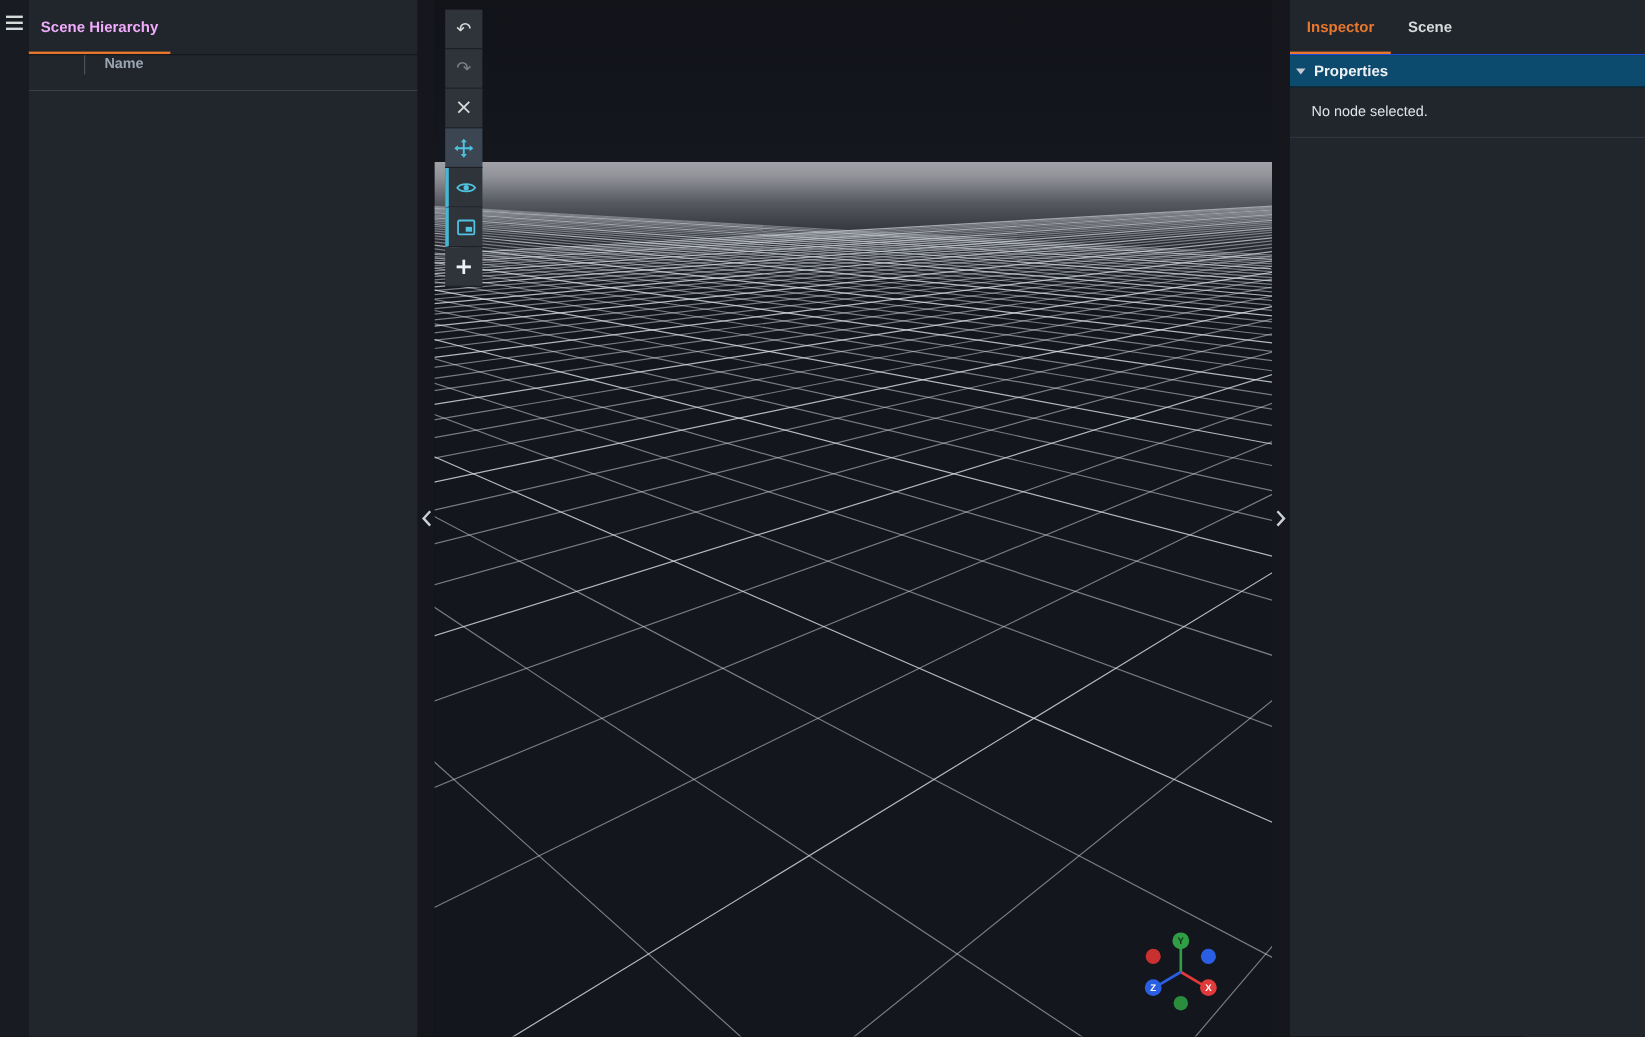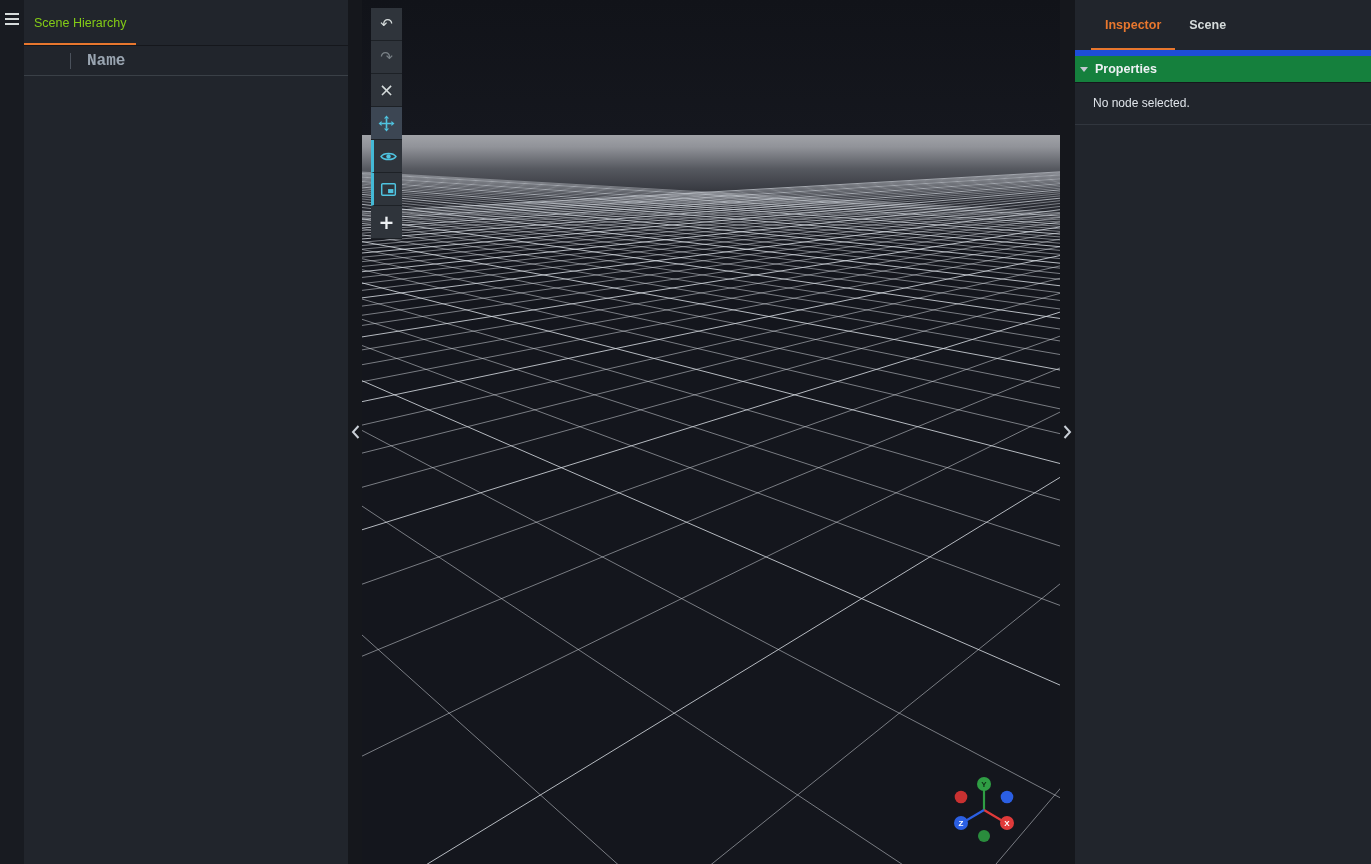--- a/index.html
+++ b/index.html
@@ -9,25 +9,25 @@
 
   
   .global-strip{width:24px;flex:none;background:#181b21;padding-top:9px;}
   .hamburger{width:24px;height:20px;display:flex;flex-direction:column;align-items:center;
     justify-content:center;gap:3px;cursor:pointer;}
   .hamburger span{display:block;width:14px;height:2px;background:#d5dbdb;}
 
   
   .left-panel{width:324px;flex:none;background:#21252c;display:flex;flex-direction:column;}
   .lp-tabs{height:46px;display:flex;border-bottom:1px solid #15171c;flex:none;}
-  .lp-tab{padding:0 10px;display:flex;align-items:center;font-size:12.5px;font-weight:normal;
-    color:#84cc16;position:relative;cursor:pointer;}
+  .lp-tab{padding:0 10px;display:flex;align-items:center;font-size:12.5px;font-weight:bold;
+    color:#f0abfc;position:relative;cursor:pointer;}
   .lp-tab::after{content:"";position:absolute;left:0;right:0;bottom:0;height:2px;background:#e8772e;}
-  .lp-header{height:30px;flex:none;display:flex;align-items:center;border-bottom:1px solid #3a4047;
-    color:#9aa5b1;font-size:16px;font-weight:bold;font-family:Liberation Mono, monospace;}
+  .lp-header{height:30px;flex:none;display:flex;border-bottom:1px solid #3a4047;
+    color:#9aa5b1;font-size:12px;font-weight:bold;}
   .col-divider{width:1px;height:16px;background:#4a515b;margin-left:46px;margin-right:16px;}
   .tree-area{flex:1;background:#21252c;}
 
   
   .gap{width:14px;flex:none;background:#15171c;position:relative;}
   .gap.right{width:15px;}
   .chev-btn{position:absolute;top:50%;left:0;transform:translateY(-50%);width:100%;height:26px;
     display:flex;align-items:center;justify-content:center;cursor:pointer;background:transparent;border:none;}
 
   
@@ -49,26 +49,26 @@
   .tool-btn.dim .glyph{color:#798086;}
   .tool-btn.active{background:#3c4653;}
   .tool-btn.teal-group{border-left:3px solid #44b9d6;}
   .tool-btn.plus .glyph{font-size:19px;color:#eef1f4;font-weight:bold;}
 
   
   .gizmo{position:absolute;right:24px;bottom:10px;z-index:5;cursor:pointer;}
 
   
   .right-panel{width:296px;flex:none;background:#21252c;display:flex;flex-direction:column;}
-  .rp-tabs{height:56px;display:flex;border-bottom:6px solid #1d4ed8;flex:none;padding-left:16px;}
+  .rp-tabs{height:46px;display:flex;border-bottom:1px solid #1d4ed8;flex:none;}
   .rp-tab{padding:0 14px;display:flex;align-items:center;font-size:12.5px;font-weight:bold;
     color:#d5dbdb;position:relative;cursor:pointer;}
   .rp-tab.active{color:#e8772e;}
   .rp-tab.active::after{content:"";position:absolute;left:0;right:0;bottom:0;height:2px;background:#e8772e;}
-  .section-header{height:27px;flex:none;background:#15803d;display:flex;align-items:center;
+  .section-header{height:27px;flex:none;background:#0c4a6e;display:flex;align-items:center;
     padding:0 5px;gap:7px;color:#eef1f4;font-size:12.5px;font-weight:bold;
     border-bottom:1px solid #15171c;cursor:pointer;}
   .caret-down{width:0;height:0;border-left:4px solid transparent;border-right:4px solid transparent;
     border-top:5px solid #c3c9d1;}
   .rp-empty{padding:13px 14px 14px 18px;font-size:12px;color:#dfe4ea;border-bottom:1px solid #31363e;}
   .rp-rest{flex:1;}
 </style>
 </head>
 <body>
 

